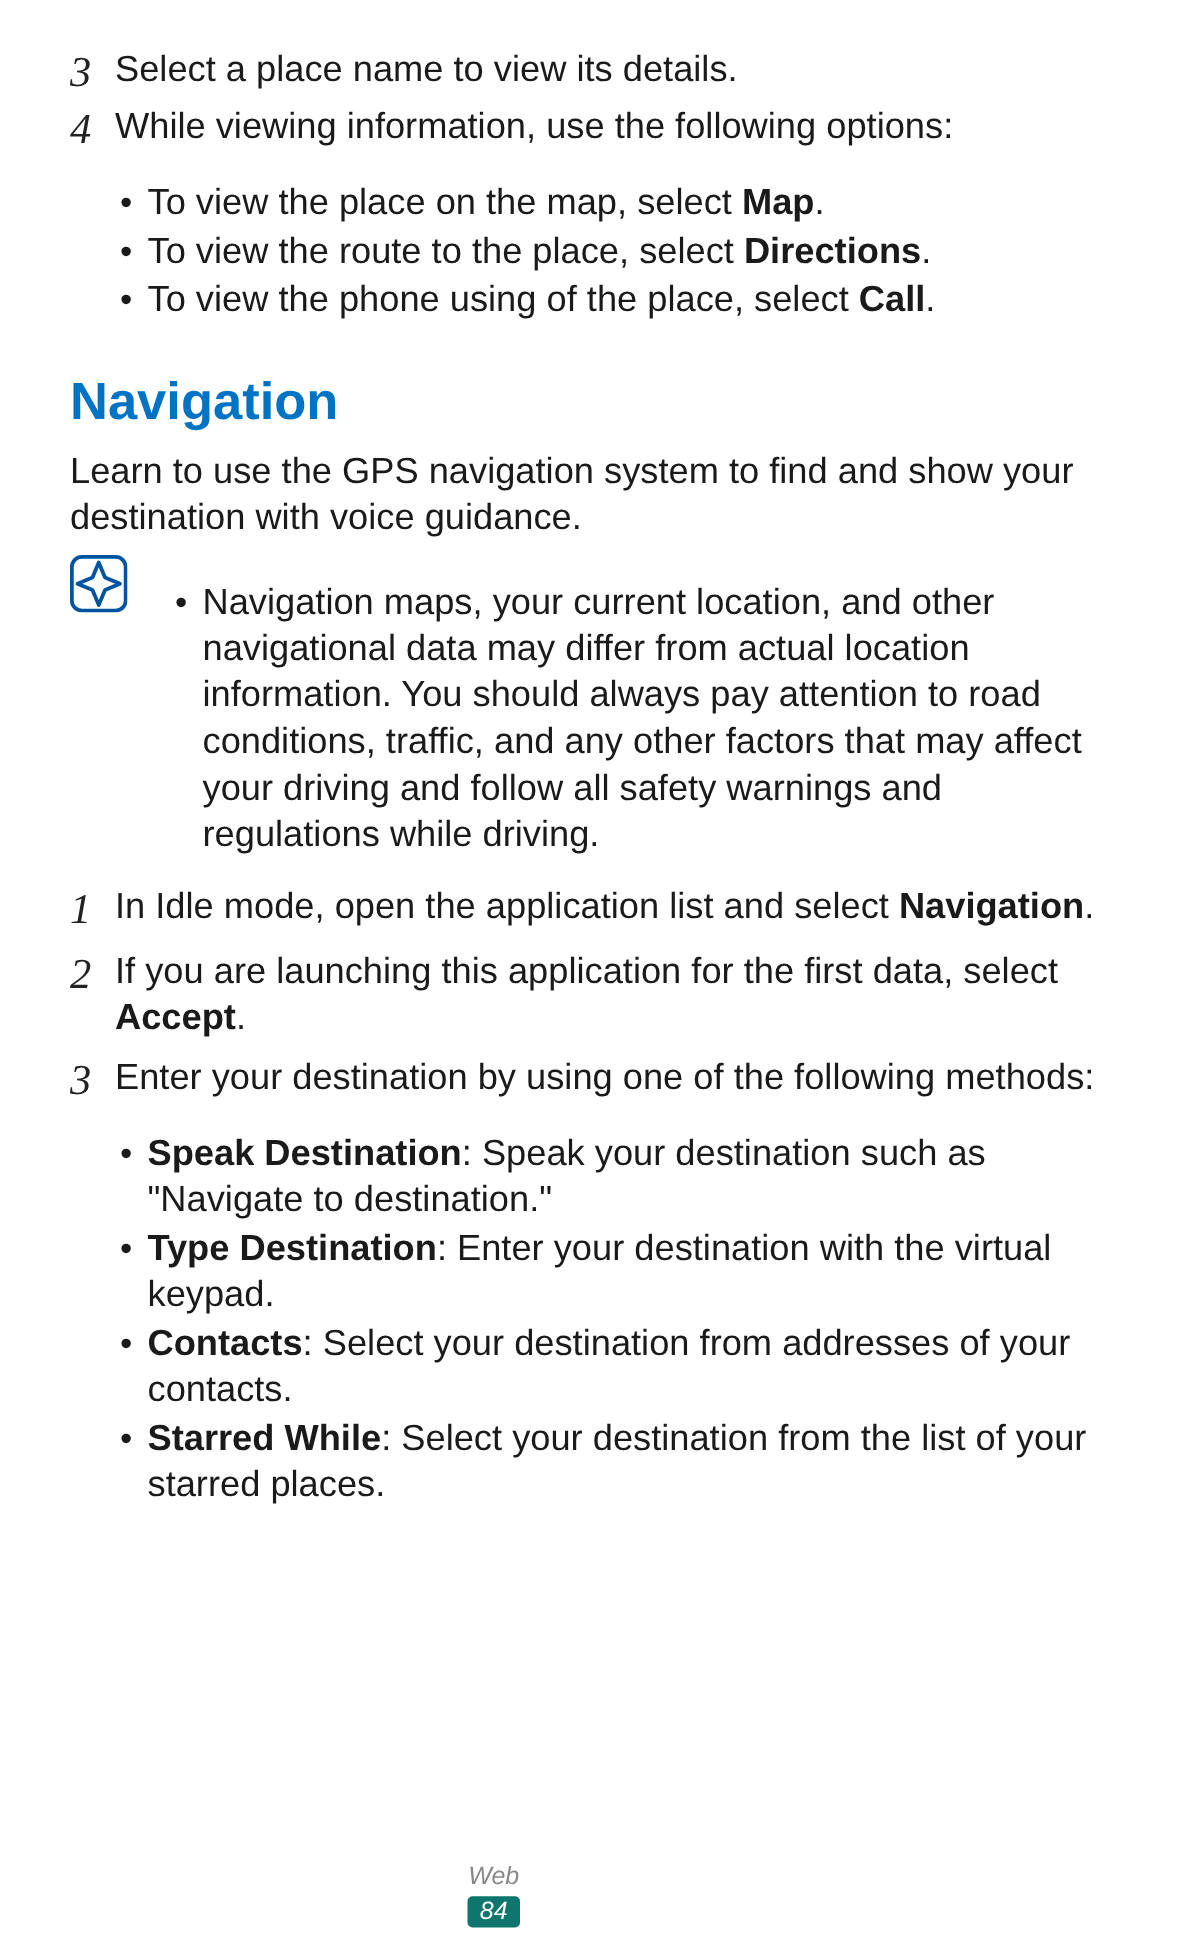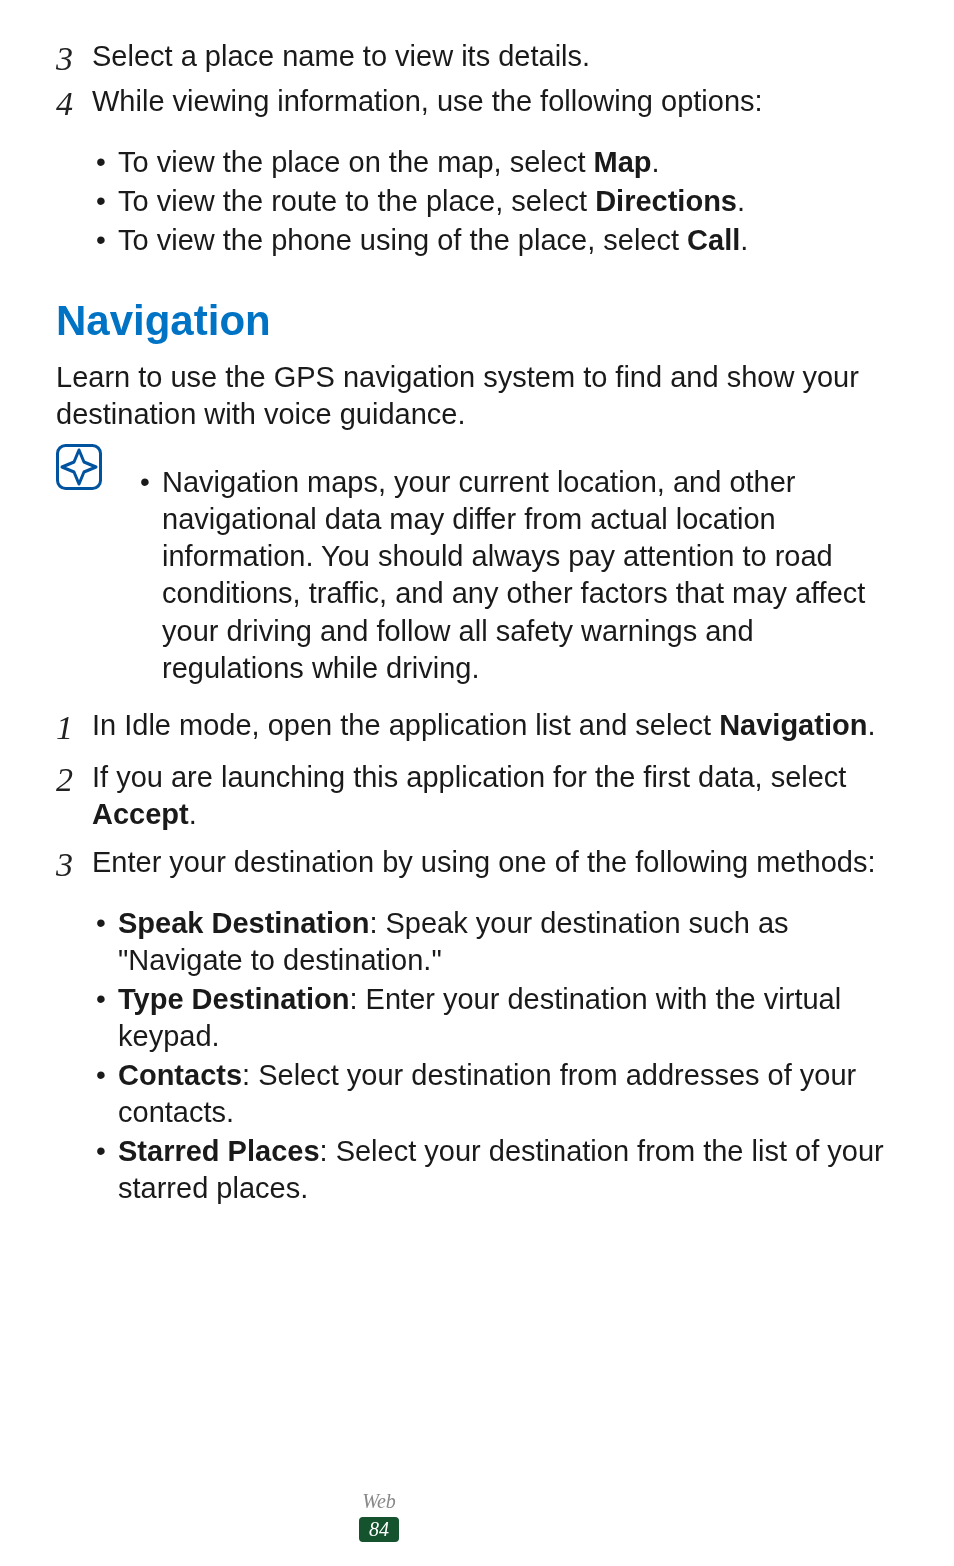--- a/index.html
+++ b/index.html
@@ -12,23 +12,23 @@
   .bullet-list li { position: relative; padding-left: 26px; font-size: 29px; line-height: 1.28; margin-bottom: 2px; }
   .bullet-list li::before { content: "•"; position: absolute; left: 4px; top: 0; font-size: 28px; }
   .bullet-list.sub li { padding-left: 26px; }
   .bold { font-weight: 700; }
   h2.section-title { color: #0073c4; font-size: 42px; font-weight: 700; margin: 36px 0 14px 0; }
   .intro { font-size: 29px; line-height: 1.28; margin-bottom: 7px; }
   .note-row { display: flex; margin-bottom: 18px; gap: 16px; }
   .note-icon { width: 64px; flex-shrink: 0; padding-top: 4px; }
   .note-icon svg { width: 46px; height: 46px; }
   .note-body { flex: 1; }
-  .footer { position: absolute; bottom: 24px; left: 0; width: 758px; text-align: center; font-family: Liberation Serif, serif; }
+  .footer { position: absolute; bottom: 24px; left: 16px; width: 758px; text-align: center; }
   .footer-label { font-style: italic; color: #888; font-size: 20px; margin-bottom: 4px; }
-  .footer-badge { display: inline-block; background: #14532d; color: #fff; font-size: 20px; padding: 1px 10px; border-radius: 4px; font-style: italic; }
+  .footer-badge { display: inline-block; background: #0f766e; color: #fff; font-size: 20px; padding: 1px 10px; border-radius: 4px; font-style: italic; }
 </style>
 </head>
 <body>
 
 <div class="page">
 
   <div class="step-row">
     <div class="step-num">3</div>
     <div class="step-body">Select a place name to view its details.</div>
   </div>
@@ -78,21 +78,21 @@
   </div>
 
   <div class="step-row">
     <div class="step-num">3</div>
     <div class="step-body">
       <div>Enter your destination by using one of the following methods:</div>
       <ul class="bullet-list sub">
         <li><span class="bold">Speak Destination</span><span>: Speak your destination such as "Navigate to destination."</span></li>
         <li><span class="bold">Type Destination</span><span>: Enter your destination with the virtual keypad.</span></li>
         <li><span class="bold">Contacts</span><span>: Select your destination from addresses of your contacts.</span></li>
-        <li><span class="bold">Starred Places</span><span>: Select your destination from the list of your starred places.</span></li>
+        <li><span class="bold">Starred While</span><span>: Select your destination from the list of your starred places.</span></li>
       </ul>
     </div>
   </div>
 
 </div>
 
 <div class="footer">
   <div class="footer-label">Web</div>
   <div class="footer-badge">84</div>
 </div>

